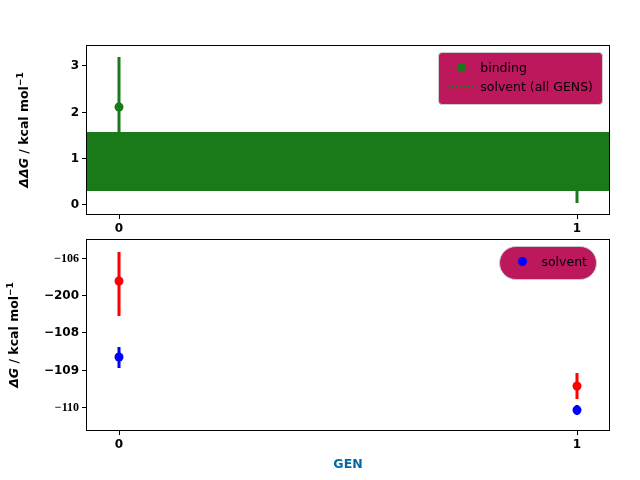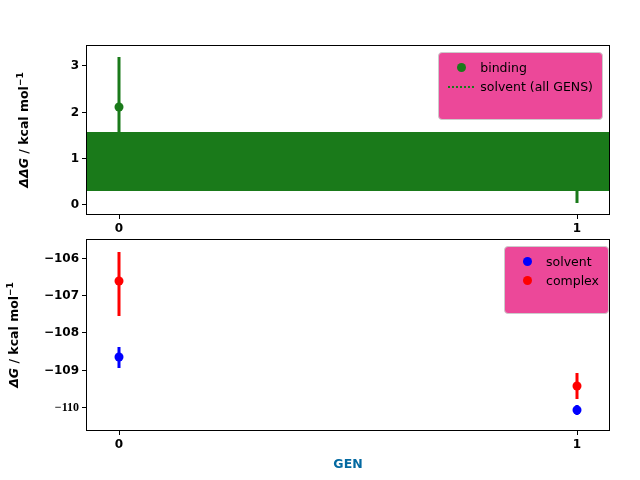--- a/index.html
+++ b/index.html
@@ -35,24 +35,24 @@
   .ylabel i,.xlabel i{font-style:italic;}
   .ylabel sup{font-size:9px;vertical-align:super;}
 
   
   .errbar{position:absolute;width:3px;transform:translateX(-50%);}
   .marker{position:absolute;width:9px;height:9px;border-radius:50%;
     transform:translate(-50%,-50%);}
   .allgens-band{position:absolute;left:0;width:100%;}
 
   
-  .legend{position:absolute;background:#ec4899;border:1px solid #ccc;border-radius:4px;
-    padding:5px 9px 23px 7px;box-shadow:0 0 0 0 #fff;}
+  .legend{position:absolute;background:#be185d;border:1px solid #ccc;border-radius:4px;
+    padding:5px 9px 8px 7px;box-shadow:0 0 0 0 #fff;}
   #legend-top{right:6px;top:6px;}
-  #legend-bottom{right:0;top:6px;}
+  #legend-bottom{right:12px;top:6px;border-radius:19px;}
   .legend-row{display:flex;align-items:center;height:19px;}
   .legend-key{width:30px;display:flex;align-items:center;justify-content:center;}
   .legend-dot{width:9px;height:9px;border-radius:50%;}
   .legend-dash{width:26px;height:0;border-top:2px dotted #1a7a1a;}
   .legend-text{font-size:12.5px;color:#000;margin-left:4px;white-space:nowrap;}
 </style>
 </head>
 <body>
 
 <div id="figure">
@@ -106,23 +106,23 @@
   </div>
 
   <div class="axes" id="axes-bottom">
 
     <div class="ylabel" id="ylabel-bottom">
       <i>ΔG</i> / kcal mol<sup>−1</sup>
     </div>
 
     <div id="bot-yticks">
         <div class="ytick" style="top: 9.41176%;"></div>
-        <div class="yticklabel" style="top: 9.41176%;">−106</div>
+        <div class="yticklabel" style="top: 9.41176%; font-family: Liberation Serif, serif;">−106</div>
         <div class="ytick" style="top: 29.0196%;"></div>
-        <div class="yticklabel" style="top: 29.0196%;">−107</div>
+        <div class="yticklabel" style="top: 29.0196%;">−200</div>
         <div class="ytick" style="top: 48.6275%;"></div>
         <div class="yticklabel" style="top: 48.6275%;">−108</div>
         <div class="ytick" style="top: 68.2353%;"></div>
         <div class="yticklabel" style="top: 68.2353%;">−109</div>
         <div class="ytick" style="top: 87.8431%;"></div>
         <div class="yticklabel" style="top: 87.8431%; font-family: Liberation Serif, serif;">−110</div>
       </div>
     <div id="bot-xticks">
         <div class="xtick" style="left: 6.14035%;"></div>
         <div class="xticklabel" style="left: 6.14035%;">0</div>
@@ -143,22 +143,16 @@
 
     <div class="xlabel">GEN</div>
 
     <div class="legend" id="legend-bottom">
         <div class="legend-row">
           <div class="legend-key">
             <div class="legend-dot" style="background: rgb(0, 0, 255);"></div>
           </div>
           <div class="legend-text">solvent</div>
         </div>
-        <div class="legend-row">
-          <div class="legend-key">
-            <div class="legend-dot" style="background: rgb(255, 0, 0);"></div>
-          </div>
-          <div class="legend-text">complex</div>
-        </div>
       </div>
   </div>
 
 </div>
 
 </body></html>

